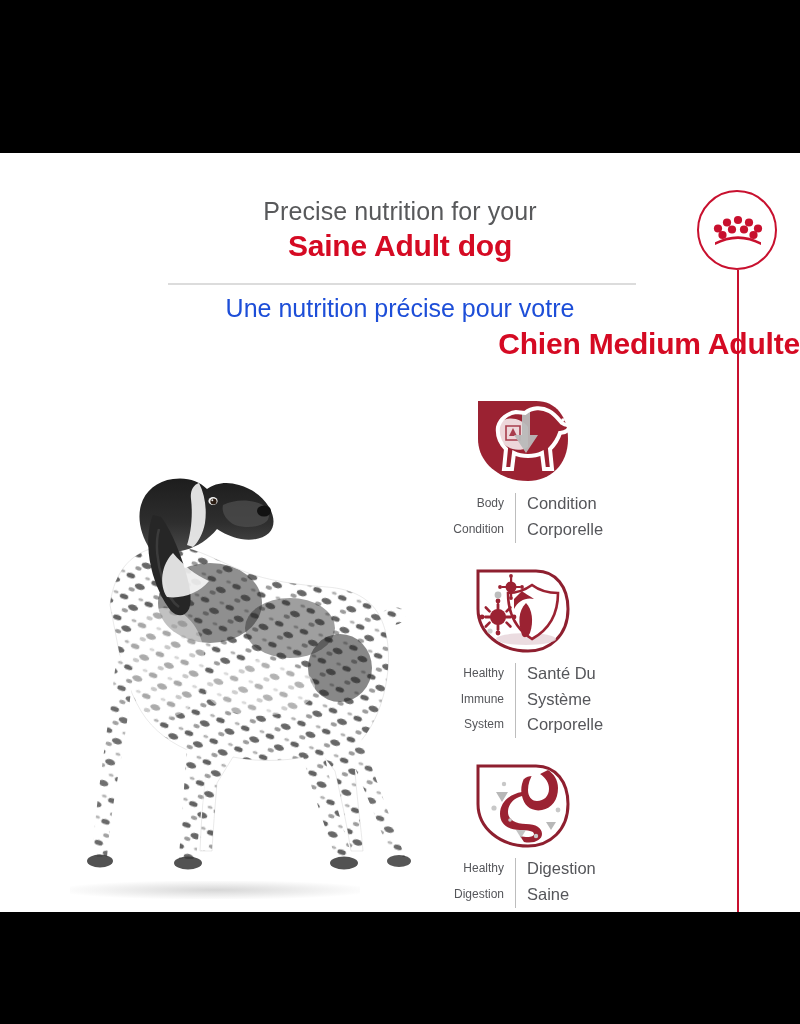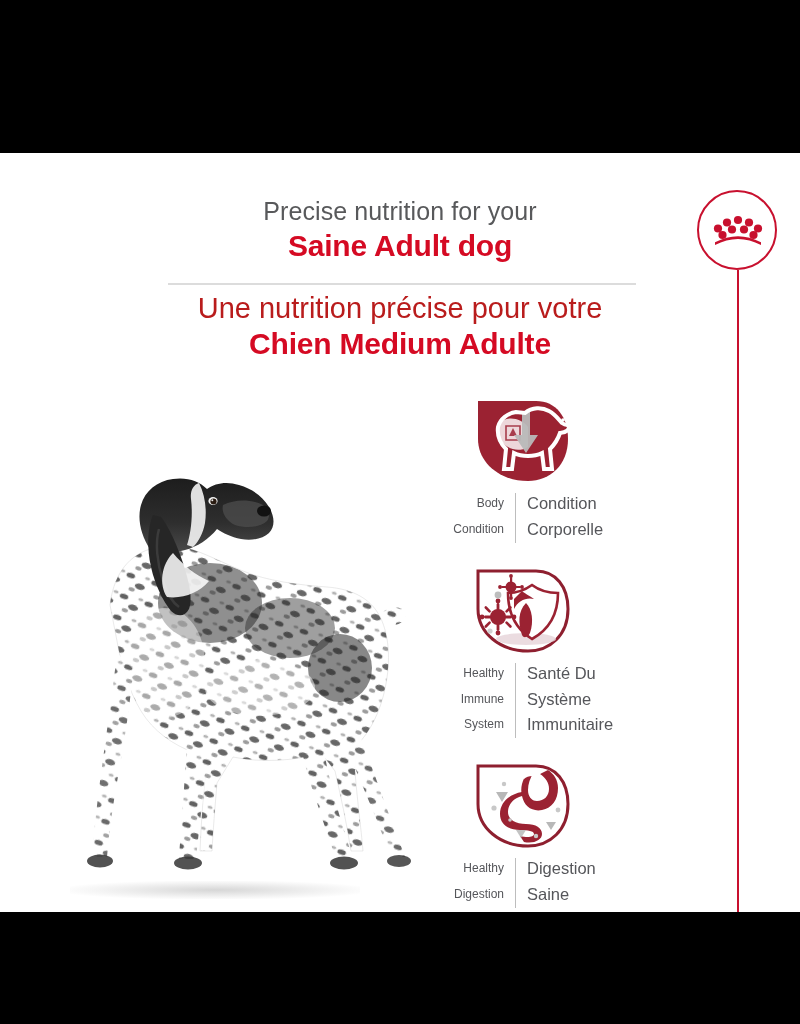--- a/index.html
+++ b/index.html
@@ -110,32 +110,33 @@
     background: #DCDCDC;
   }
   .head-fr-block {
     position: absolute;
     left: 0;
     top: 140px;
     width: 800px;
     text-align: center;
   }
   .head-fr-sub {
-    font-size: 29px;
-    color: #b91c1c;
+    font-size: 25px;
+    color: #1d4ed8;
     line-height: 31px;
     font-weight: 400;
   }
   .head-fr-main {
     font-size: 30px;
     color: #D50A23;
     font-weight: bold;
     line-height: 38px;
     letter-spacing: -0.2px;
     margin-top: 1px;
+    text-align: right;
   }
 
   
   .dog-photo {
     position: absolute;
     left: 55px;
     top: 300px;
     width: 365px;
     height: 455px;
   }
@@ -418,21 +419,21 @@
         <circle cx="28" cy="30" r="3.4" fill="#bdbdbd"></circle>
         <circle cx="20" cy="66" r="2.6" fill="#cfcfcf"></circle>
       </svg>
       <div class="benefit-labels">
         <div class="lab-en" style="white-space:pre-line">Healthy
 Immune
 System</div>
         <div class="lab-divider"></div>
         <div class="lab-fr" style="white-space:pre-line">Santé Du
 Système
-Immunitaire</div>
+Corporelle</div>
       </div>
     </div>
 
     <div class="benefit" id="benefit-2">
       <svg class="benefit-icon" viewBox="0 0 106 92">
         <path d="M8,6 L66,6 C86,6 98,22 98,44 C98,70 80,86 58,86 C30,86 8,68 8,44 Z" fill="none" stroke="#8E1F2F" stroke-width="3"></path>
         <path d="M58,12 C52,20 50,28 52,36 C54,46 62,52 72,50 C82,48 88,40 88,28 C88,20 84,14 78,10 L70,14 C76,18 79,23 79,29 C79,36 74,41 67,41 C61,41 58,36 58,30 C58,24 60,18 64,12 Z" fill="#9B2232"></path>
         <path d="M52,36
                  C44,38 38,44 38,52
                  C38,60 46,64 56,64

